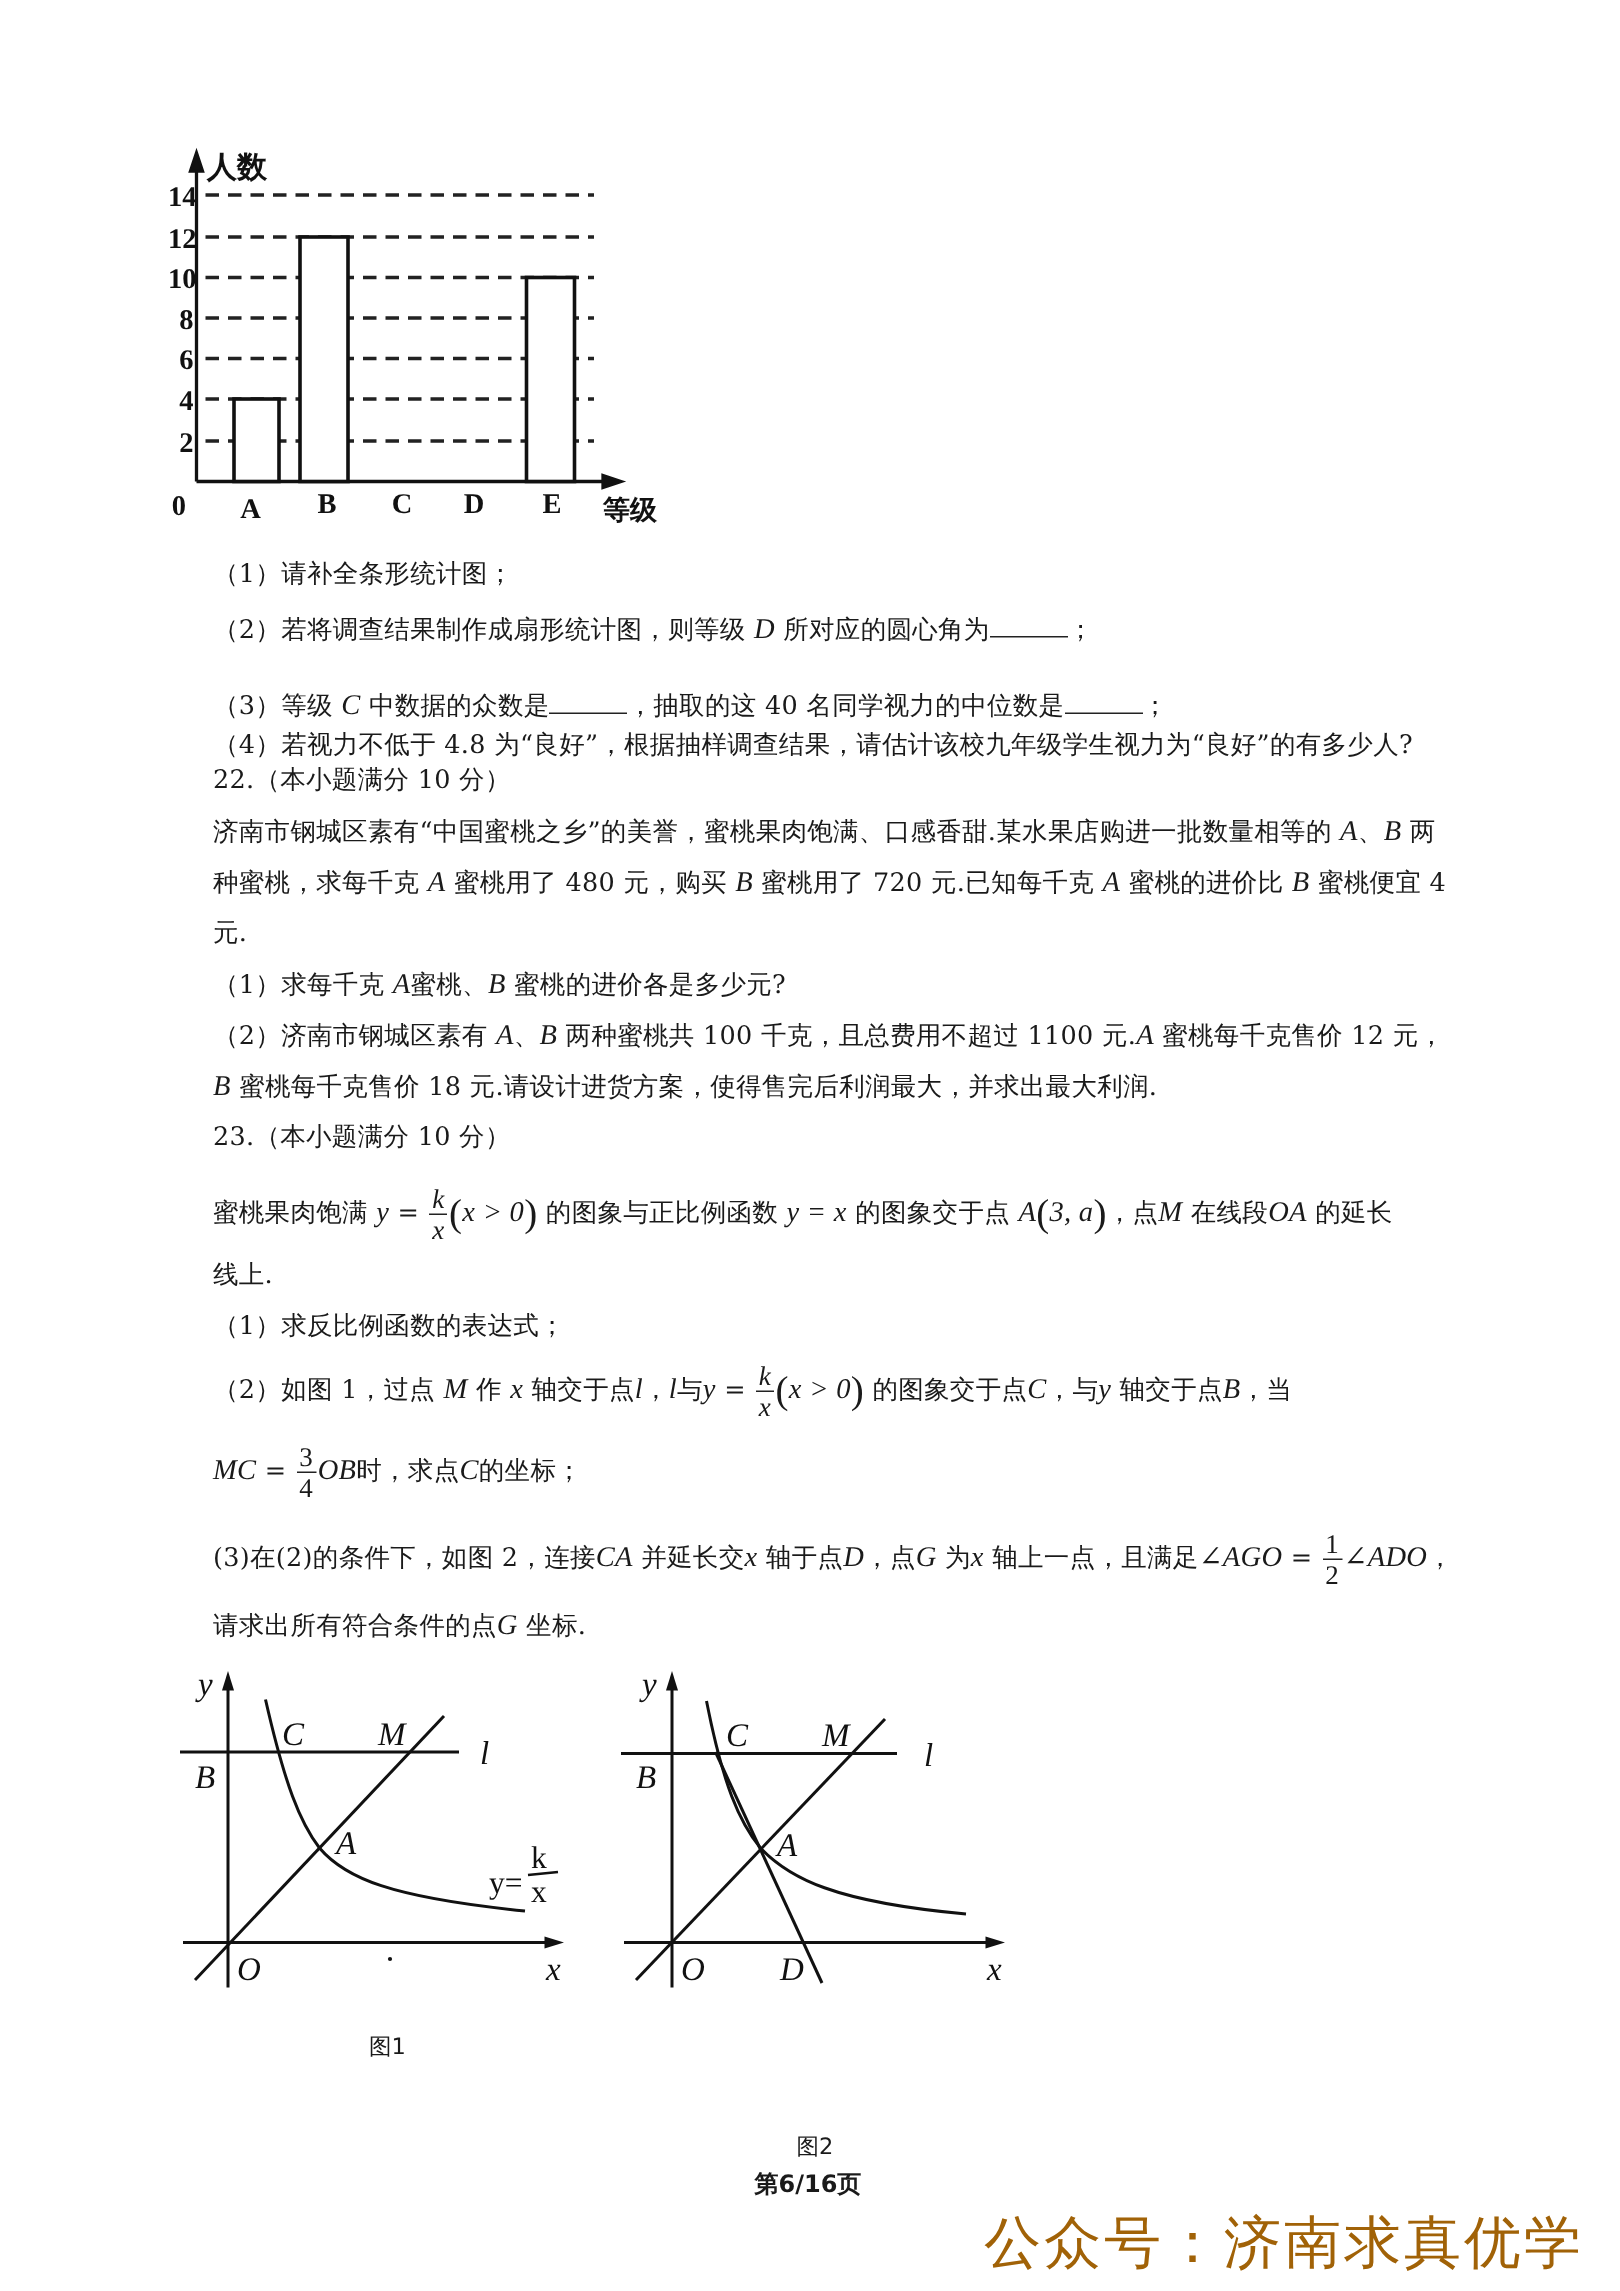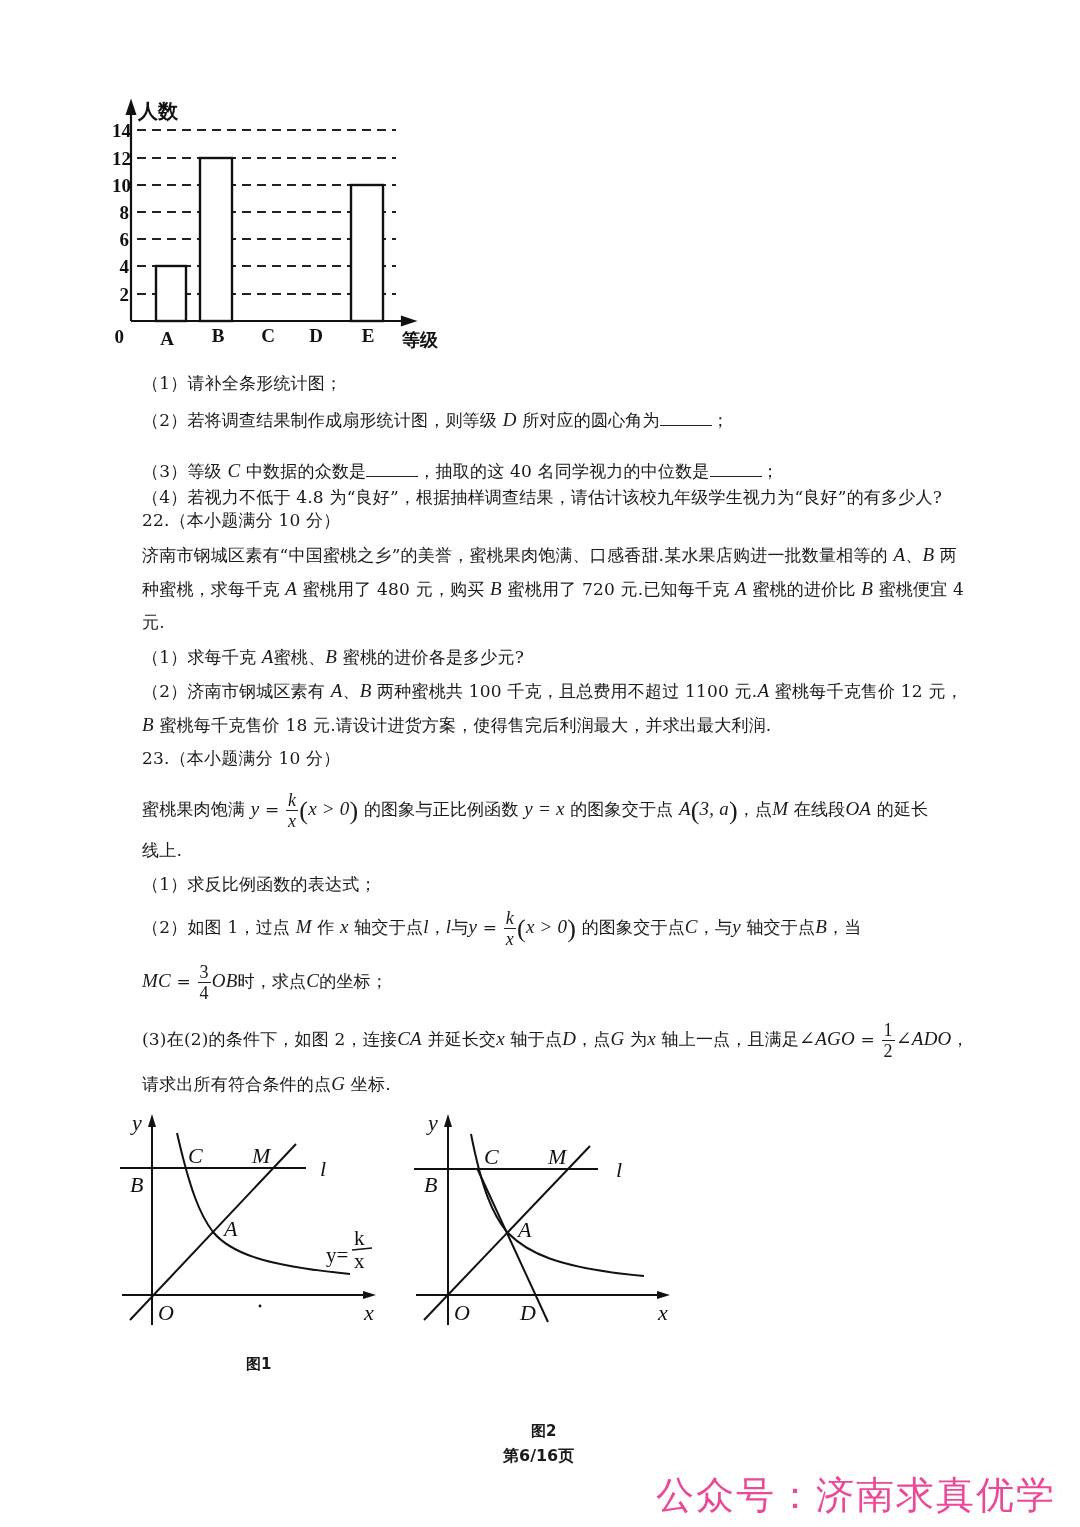--- a/index.html
+++ b/index.html
@@ -8,23 +8,23 @@
   .abs { position:absolute; }
   .line { position:absolute; left:98px; font-size:17px; line-height:24px; white-space:nowrap; letter-spacing:0.2px;margin-left:44px; }
   i.m { font-family:"Liberation Serif","DejaVu Serif",serif; font-style:italic; font-size:19px; }
   .blank { display:inline-block; width:52px; border-bottom:1px solid #222; height:14px; vertical-align:baseline; }
   .frac { display:inline-block; vertical-align:middle; text-align:center; font-family:"Liberation Serif",serif; font-style:italic; font-size:18px; line-height:20px; margin:0 1px; }
   .frac span { display:block; }
   .frac .num { border-bottom:1px solid #222; padding:0 2px; }
   .frac .up { font-style:normal; }
   .paren { font-family:"Liberation Serif",serif; font-size:26px; vertical-align:middle; font-weight:300; }
   svg text { font-family:"Liberation Serif","DejaVu Serif",serif; }
-  .caption { position:absolute; font-family:"DejaVu Sans","Liberation Sans",sans-serif; font-weight:bold; font-size:15px;text-align:center; }
+  .caption { position:absolute; font-family:"DejaVu Sans","Liberation Sans",sans-serif; font-weight:normal; font-size:15px;text-align:center; }
   .pagenum { position:absolute; left:503px; top:1446px; font-family:"DejaVu Sans","Liberation Sans",sans-serif; font-size:16px; font-weight:bold; }
-  .watermark { position:absolute; left:656px; top:1470px; font-family:"DejaVu Sans","Liberation Sans",sans-serif; font-size:38px; color:#ec4899; letter-spacing:2px; }
+  .watermark { position:absolute; left:656px; top:1470px; font-family:"DejaVu Sans","Liberation Sans",sans-serif; font-size:38px; color:#a16207; letter-spacing:2px; }
 </style>
 </head>
 <body>
 
 <svg class="abs" style="left:0;top:0" width="480" height="360" viewBox="0 0 480 360">
 
   <g stroke="#222" stroke-width="2.2" stroke-dasharray="9,6">
     <line x1="137" y1="130" x2="396" y2="130"></line>
     <line x1="137" y1="158" x2="396" y2="158"></line>
     <line x1="137" y1="185" x2="396" y2="185"></line>

